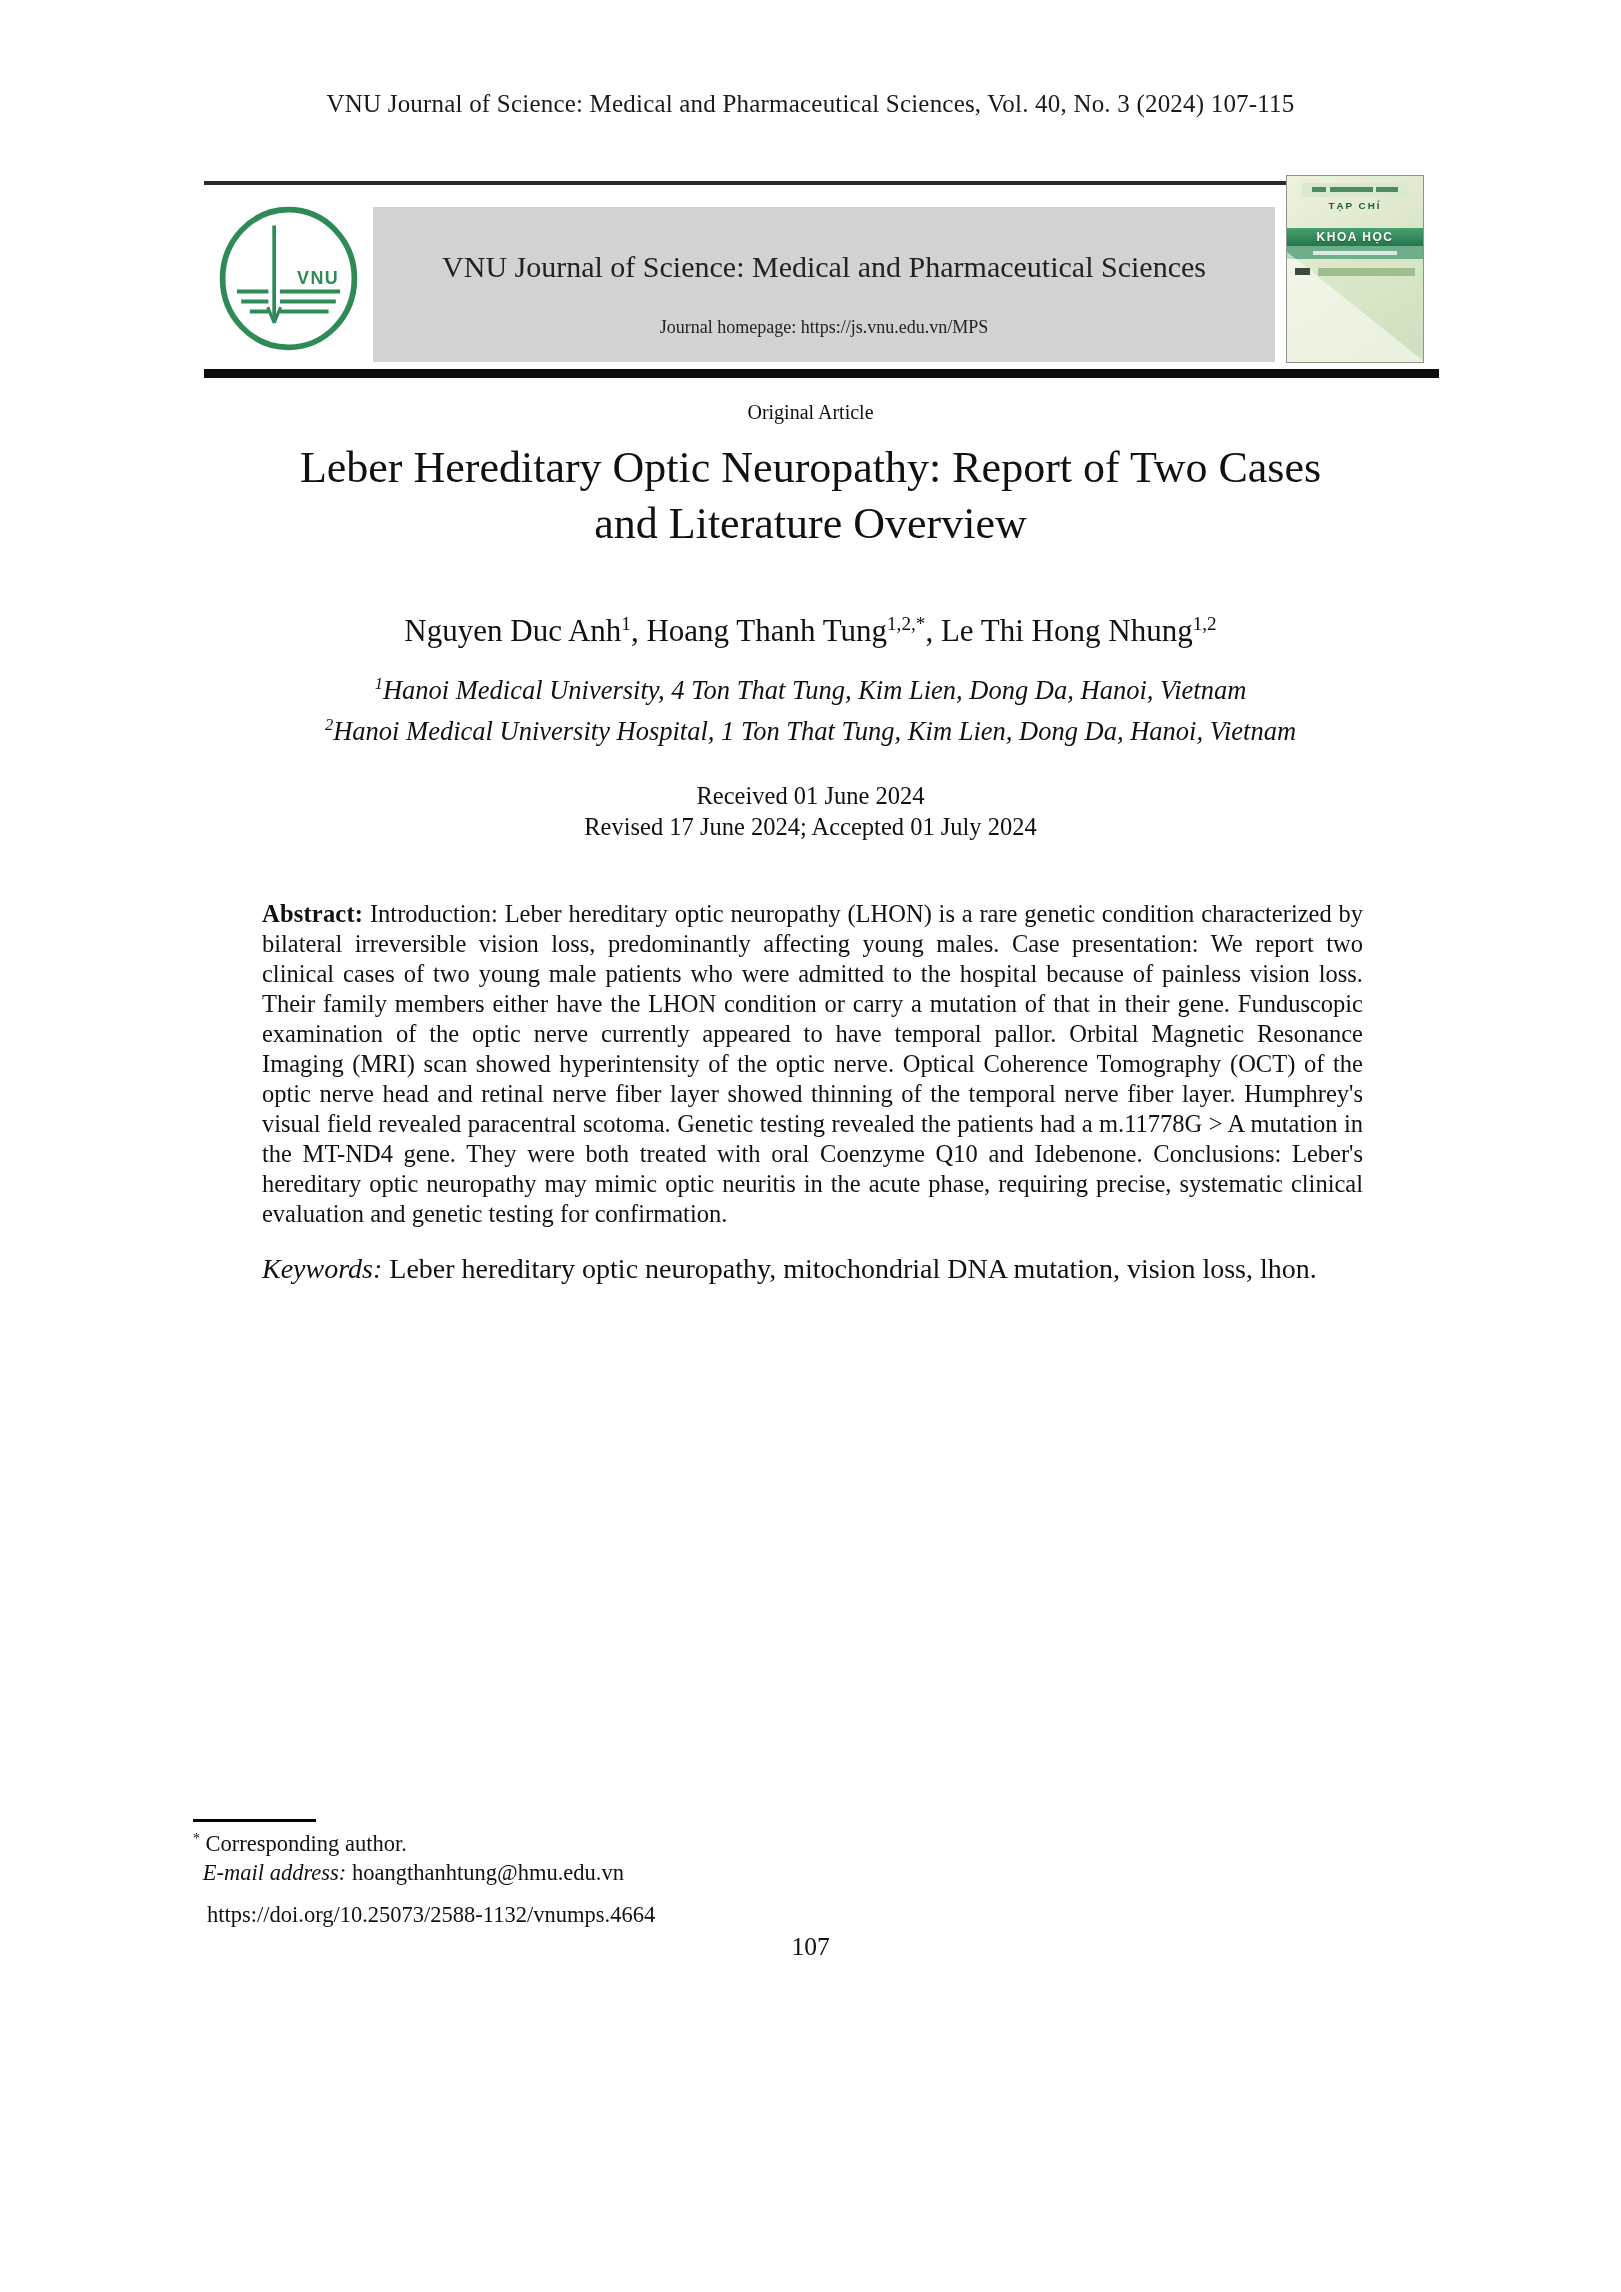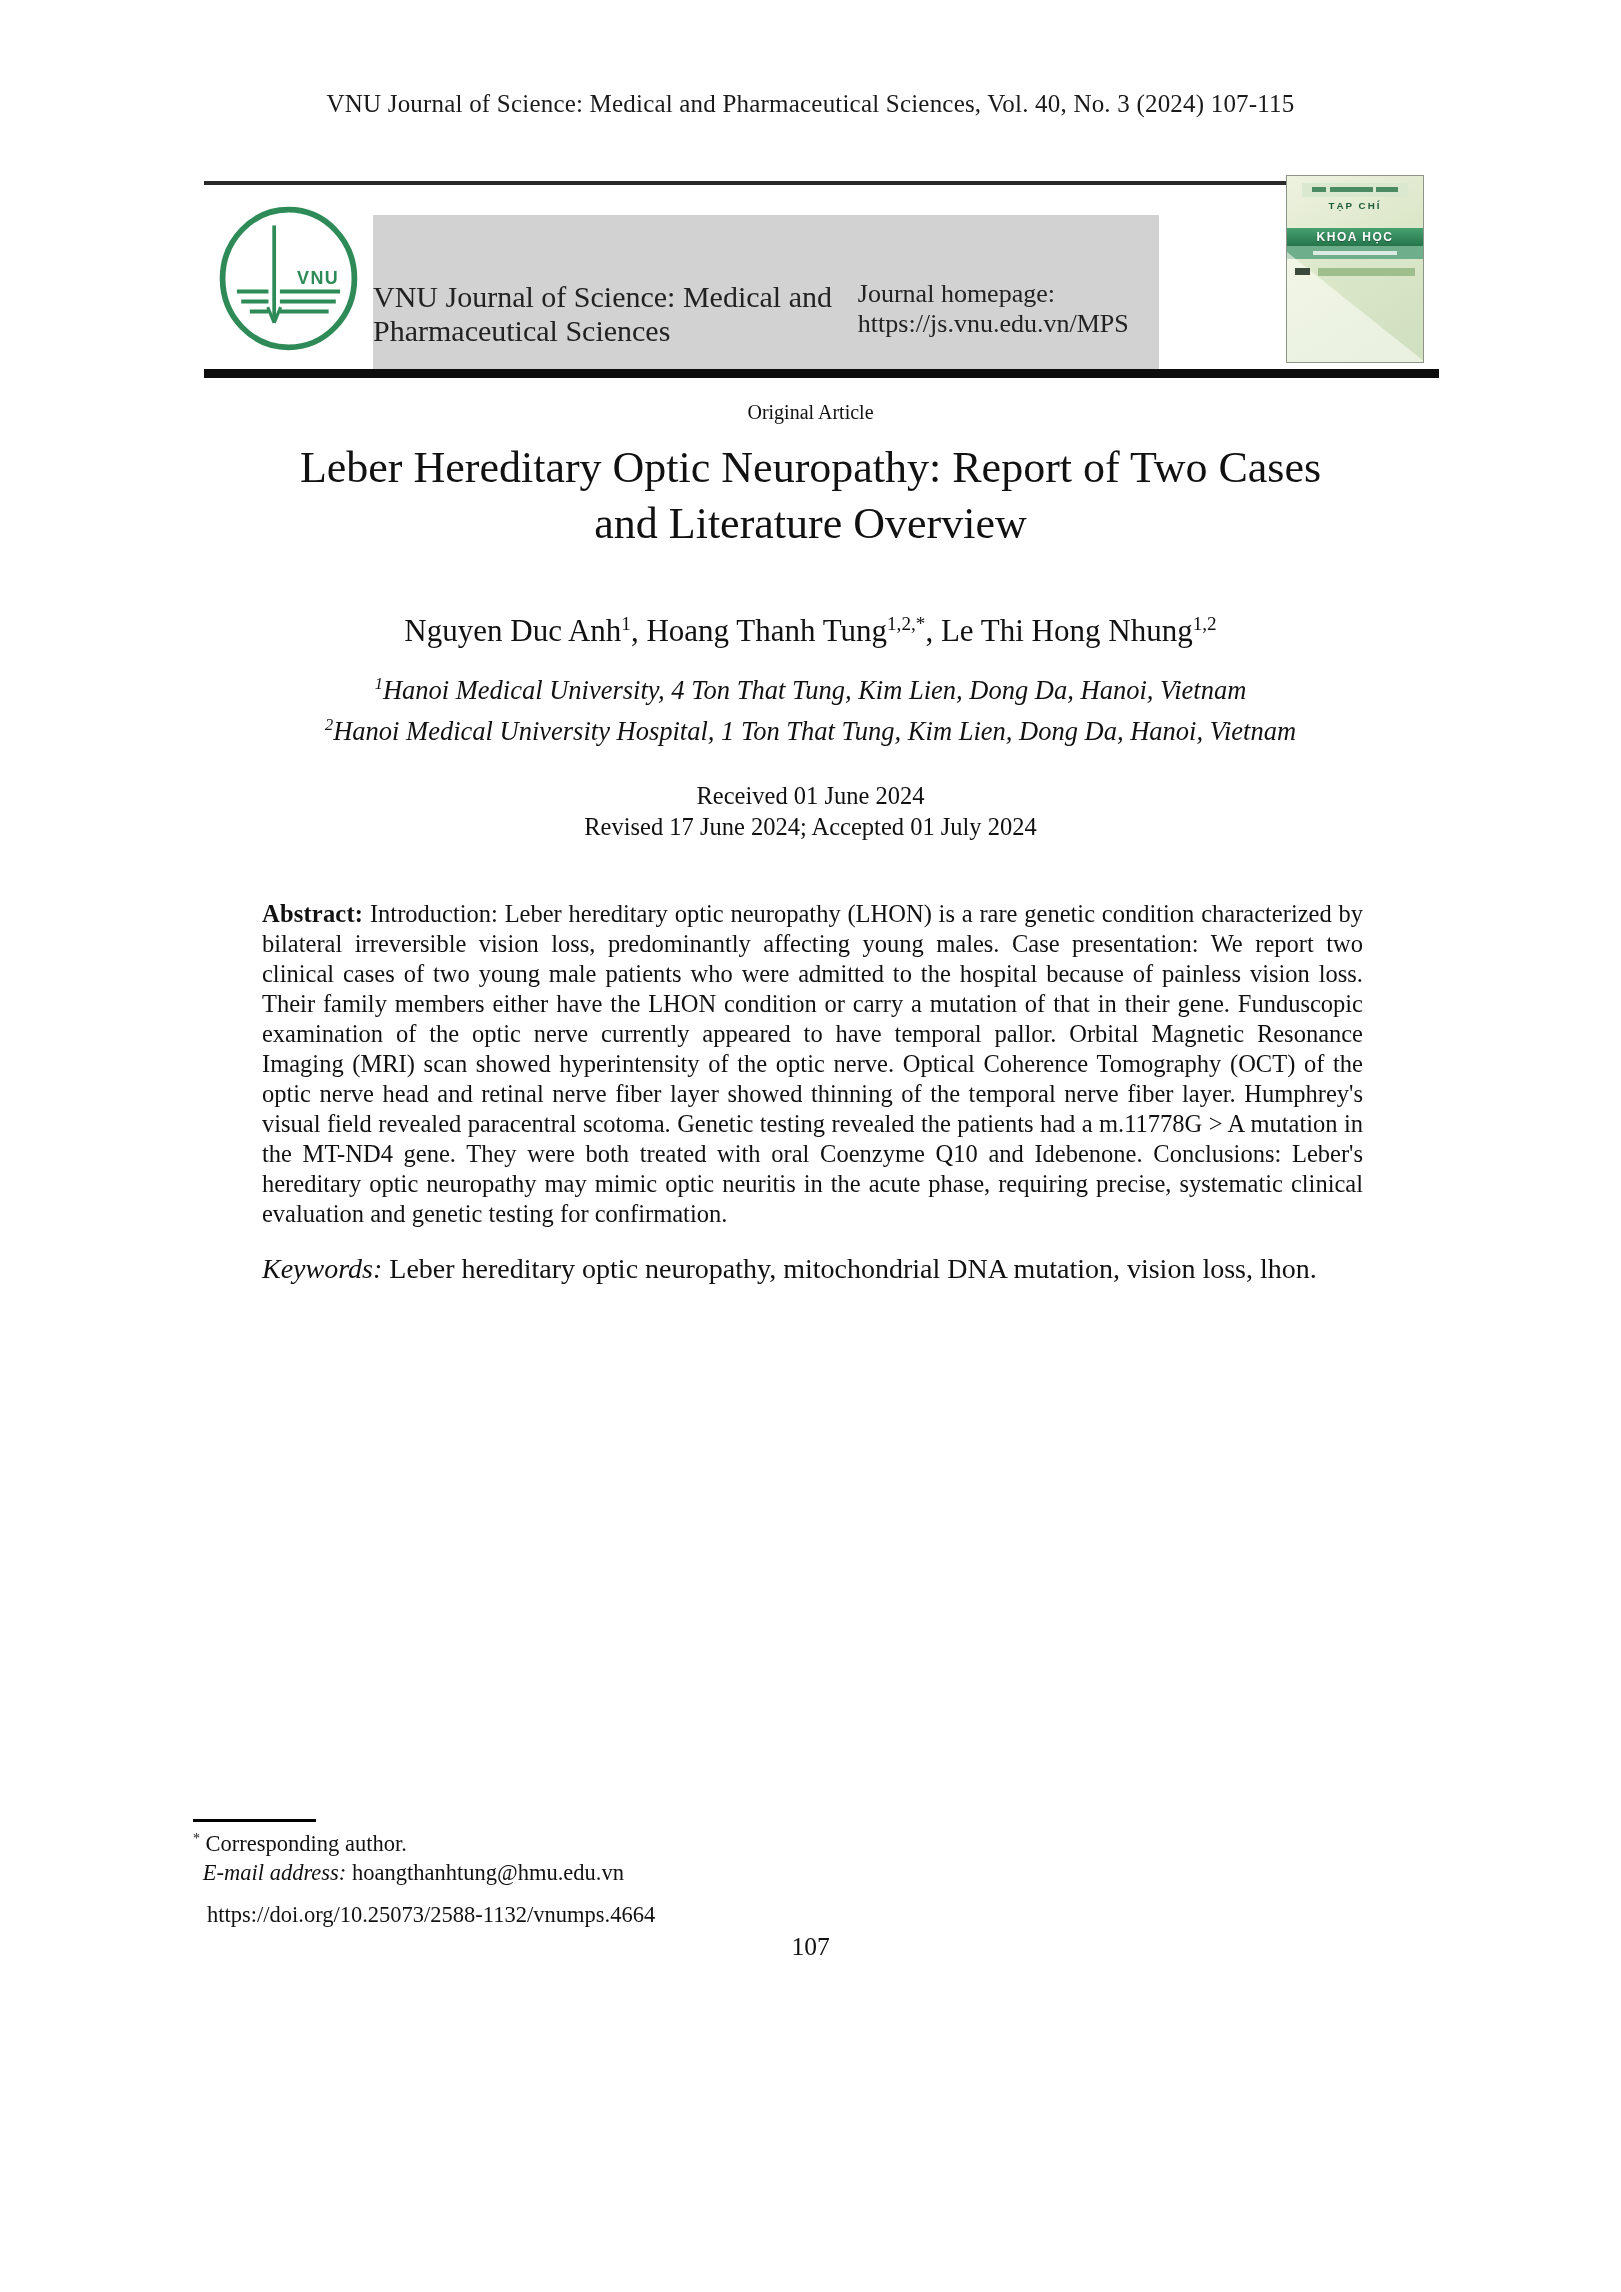--- a/index.html
+++ b/index.html
@@ -29,27 +29,27 @@
     position:absolute; top:0; left:0;
     width:1084px; height:3.9px; background:#2a2a2a;
   }
   .logo-box {
     position:absolute; top:17.6px; left:0;
     width:169px; height:159px;
     display:flex; align-items:center; justify-content:center;
     background:#fff;
   }
   .gray-box {
-    position:absolute; top:34px; left:169px;
-    width:786px; height:155px;
+    position:absolute; top:26px; left:169px;
+    width:902px; height:155px;
     background:#d2d2d2;
-    display:flex; flex-direction:row; align-items:center;
+    display:flex; flex-direction:column; align-items:center;
   }
   .journal-title { margin-top:43px; font-size:30px; color:#222; }
-  .homepage-line { margin-top:33px; font-size:26px; color:#222; }
+  .homepage-line { margin-top:33px; font-size:18px; color:#222; }
   .homepage-line .url { color:#222; text-decoration:none; }
   .cover {
     position:absolute; top:-5.9px; left:1082px;
     width:138px; height:188px;
     border:1px solid #8e9488;
     background:linear-gradient(150deg,#eef2e0 0%,#dce7c9 45%,#cfdfc0 100%);
     overflow:hidden;
   }
   .cover-diag {
     position:absolute; bottom:0; left:0; width:0; height:0;

